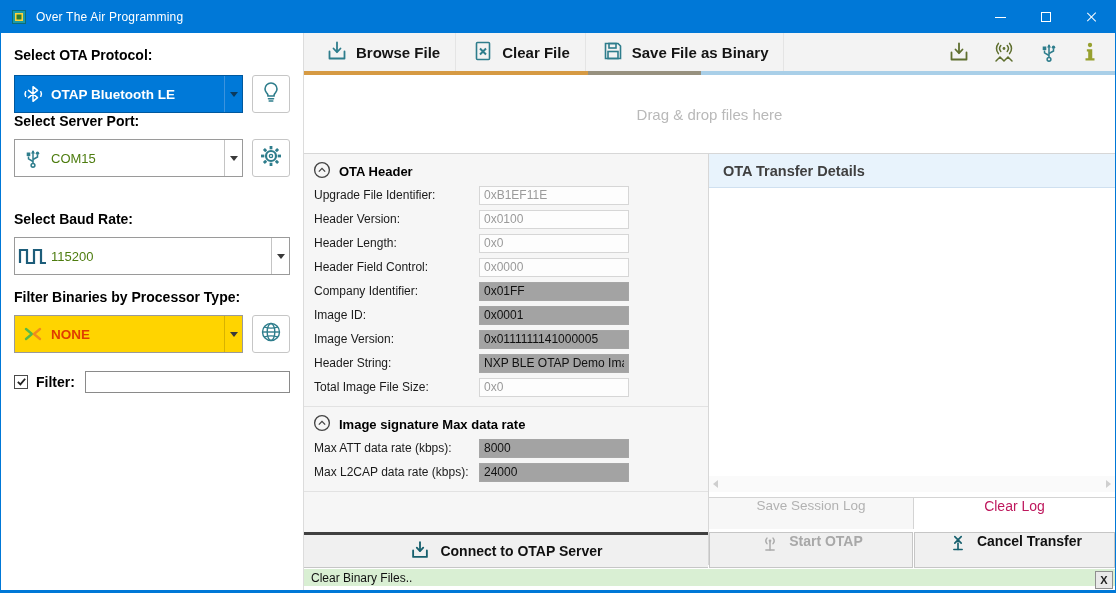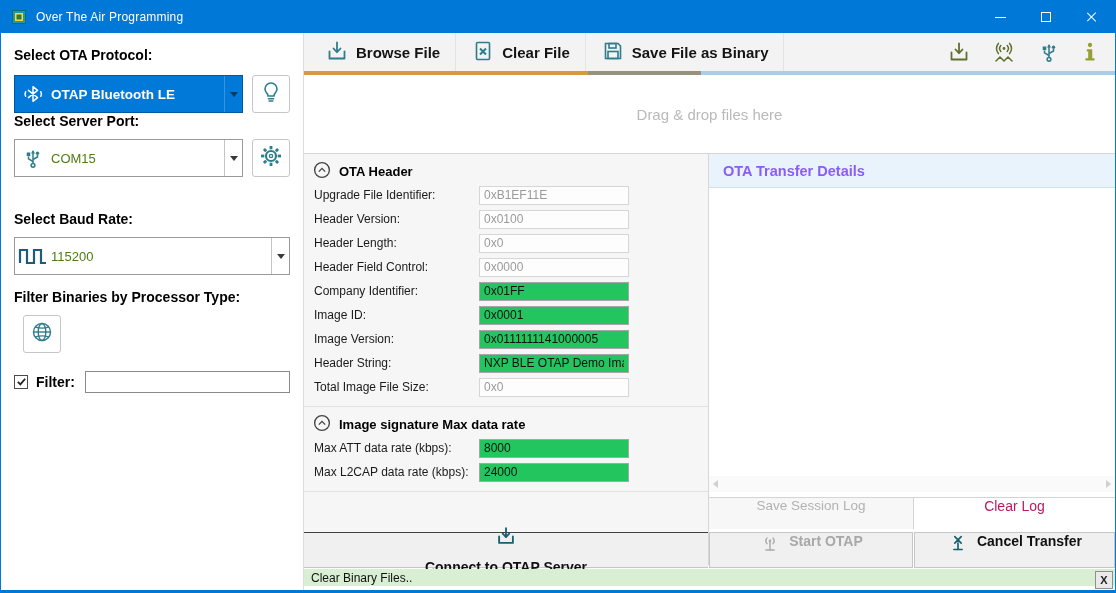--- a/index.html
+++ b/index.html
@@ -71,32 +71,32 @@
 
   
   .formpanel{position:absolute;left:303px;top:153px;width:405px;bottom:25px;background:#f6f6f6;
              border-right:1px solid #d7d7d7;box-sizing:border-box;}
   .sechdr{display:flex;align-items:flex-end;gap:8px;padding:7px 0 4px 9px;}
   .sechdr .chev{display:flex;cursor:pointer;}
   .stitle{font-weight:bold;font-size:13px;color:#000;}
   .frow{display:flex;align-items:center;height:24px;padding-left:10px;}
   .flabel{width:165px;font-size:12px;color:#1a1a1a;flex:none;}
   .finput{width:150px;height:19px;box-sizing:border-box;border:1px solid #a6a6a6;
-          font-size:12px;padding:0 4px;background:#22c55e;color:#111;font-family:inherit;}
+          font-size:12px;padding:0 4px;background:#a3a3a3;color:#111;font-family:inherit;}
   .finput.dis{border-color:#d6d6d6;color:#9a9a9a;background:#fdfdfd;}
   .fdivider{height:1px;background:#e2e2e2;margin:7px 0 0 0;}
   .connect-btn{position:absolute;left:0;right:0;top:378px;height:36px;background:#f0f0f0;
-               border-top:1px solid #404040;border-bottom:1px solid #c6c6c6;box-sizing:border-box;
+               border-top:3px solid #404040;border-bottom:1px solid #c6c6c6;box-sizing:border-box;
                display:flex;align-items:center;justify-content:center;gap:9px;
-               font-size:14px;font-weight:bold;color:#111;cursor:pointer;flex-direction:column;}
+               font-size:14px;font-weight:bold;color:#111;cursor:pointer;}
 
   
   .tpanel{position:absolute;left:708px;top:153px;right:0;bottom:25px;background:#fff;}
   .thdr{height:34px;background:#e8f3fc;border-bottom:1px solid #cfe0f0;box-sizing:border-box;
-        display:flex;align-items:center;padding-left:14px;font-weight:bold;font-size:14.5px;color:#8b5cf6;}
+        display:flex;align-items:center;padding-left:14px;font-weight:bold;font-size:14.5px;color:#404040;}
   .tlog{position:absolute;left:0;top:34px;right:0;height:288px;background:#fff;}
   .hscroll{position:absolute;left:0;right:0;top:322px;height:16px;background:#fafafa;
            display:flex;align-items:center;justify-content:space-between;padding:0 4px;box-sizing:border-box;cursor:pointer;}
   .sarr-l{width:0;height:0;border-top:4px solid transparent;border-bottom:4px solid transparent;border-right:5px solid #cfcfcf;}
   .sarr-r{width:0;height:0;border-top:4px solid transparent;border-bottom:4px solid transparent;border-left:5px solid #cfcfcf;}
   .cell{position:absolute;display:flex;justify-content:center;gap:8px;box-sizing:border-box;}
   .c-ssl{left:0;top:343px;width:205px;height:32px;border-top:1px solid #d4d4d4;border-right:1px solid #d4d4d4;
          background:#f7f7f7;color:#b2b2b2;font-size:13.5px;}
   .c-cl{left:205px;top:343px;right:0;height:32px;border-top:1px solid #d4d4d4;background:#fff;
         color:#be185d;font-size:14px;cursor:pointer;}
@@ -216,20 +216,32 @@
         </span>
         <span class="ctext">115200</span>
         <span class="carr">
             <i class="tri"></i>
           </span>
       </div>
     </div>
 
     <div class="slabel mt14">Filter Binaries by Processor Type:</div>
     <div class="srow mt10">
+      <div class="combo combo-yellow">
+        <span class="cicon">
+          <svg width="20" height="20" viewBox="0 0 20 20" fill="none" stroke-linecap="round">
+            <path d="M3 5 L9 10 L3 15" stroke="#58b947" stroke-width="2.4"></path>
+            <path d="M17 5 L11 10 L17 15" stroke="#f08b1d" stroke-width="2.4"></path>
+          </svg>
+        </span>
+        <span class="ctext">NONE</span>
+        <span class="carr">
+            <i class="tri"></i>
+          </span>
+      </div>
       <div class="sbtn">
         <span>
           <svg width="24" height="24" viewBox="0 0 24 24" fill="none" stroke="#2e7d8c" stroke-width="1.4">
             <circle cx="12" cy="12" r="8.5"></circle>
             <ellipse cx="12" cy="12" rx="3.8" ry="8.5"></ellipse>
             <line x1="3.5" y1="12" x2="20.5" y2="12"></line>
             <path d="M5 6.8 a11 5 0 0 0 14 0 M5 17.2 a11 5 0 0 1 14 0"></path>
           </svg>
         </span>
       </div>

